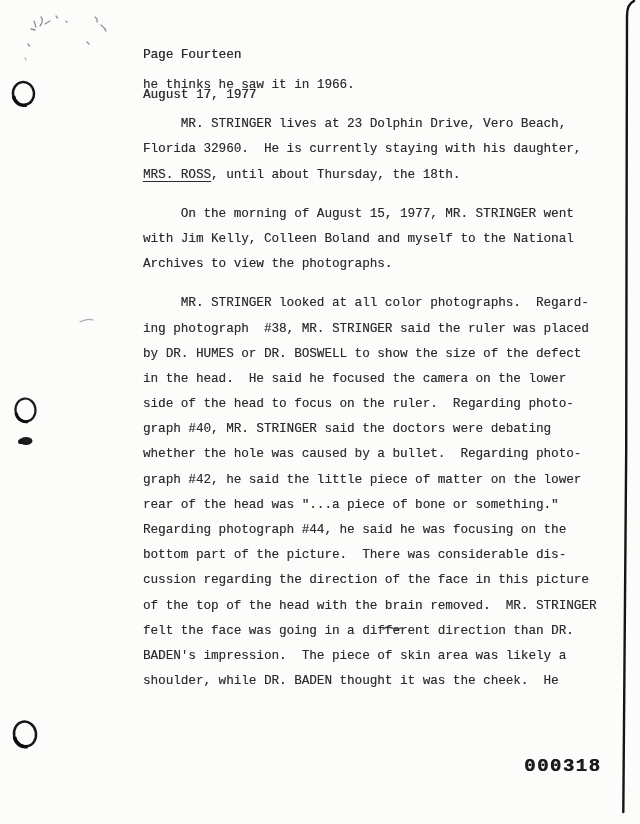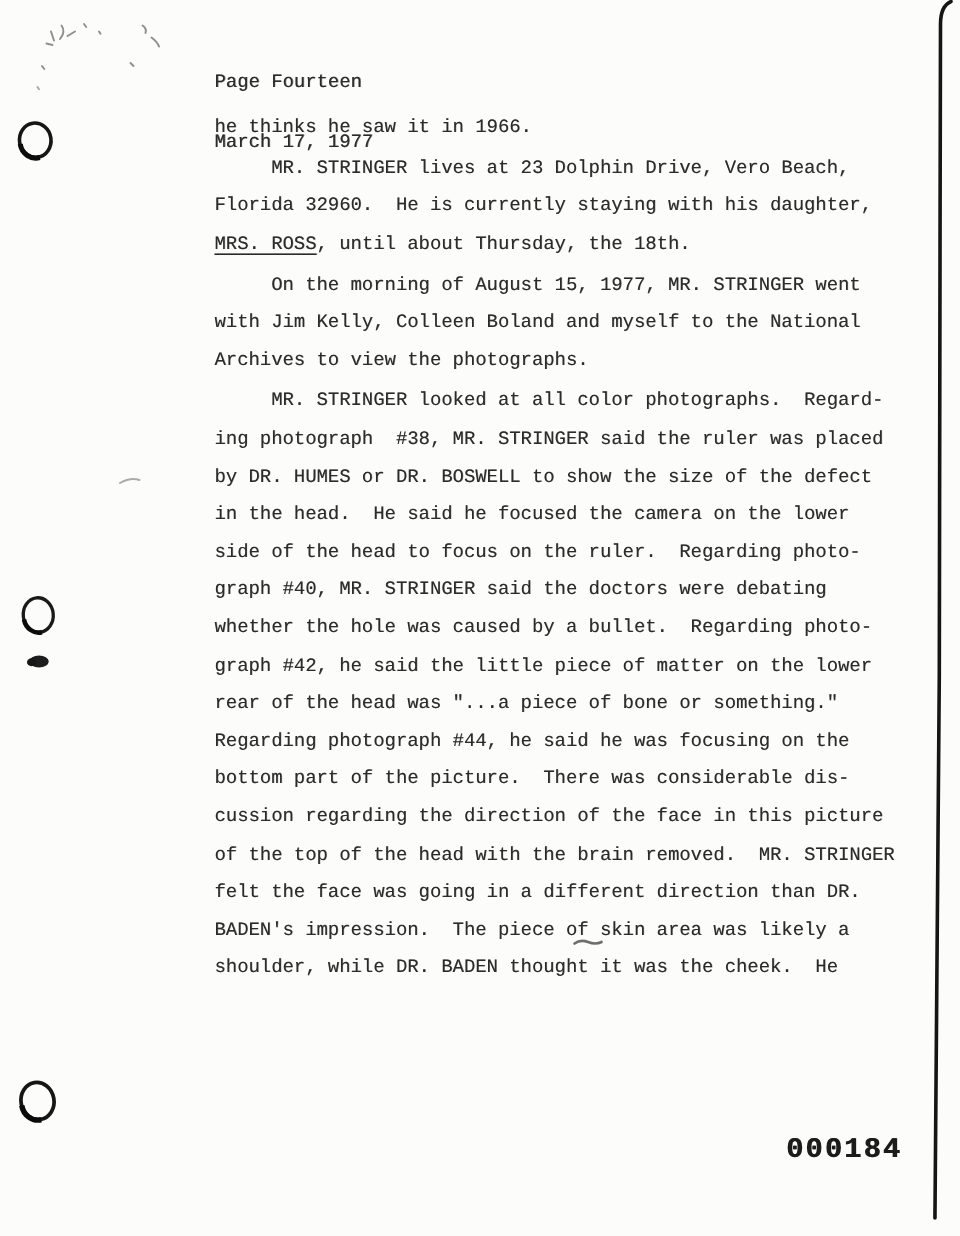--- a/index.html
+++ b/index.html
@@ -14,21 +14,21 @@
   .header{
     position:absolute;left:143px;top:22px;
     font-size:12.6px;line-height:13.4px;white-space:pre;
     text-shadow:0.45px 0 0 rgba(43,43,43,0.6);
   }
   .body-text{
     position:absolute;left:143px;top:73px;
     font-size:12.6px;line-height:25.2px;white-space:pre;
     text-shadow:0.3px 0 0 rgba(43,43,43,0.45);
   }
-  .para + .para{margin-top:2px;}
+  .para + .para{margin-top:14px;}
   .line{height:25.2px;}
   .u{
     text-decoration:underline;
     text-underline-offset:3px;
     text-decoration-thickness:1.2px;
   }
   .docnum{
     position:absolute;left:524px;top:755px;
     font-size:19px;font-weight:bold;letter-spacing:1.5px;
     color:#1c1c1c;text-shadow:0.5px 0 0 currentColor;
@@ -70,20 +70,20 @@
       <path d="M28,44 l1.5,2"></path>
       <path d="M25,58 l1,1.5" stroke="#a8a8a8"></path>
       <path d="M80,322 q7,-4 13,-2" stroke="#ababab"></path>
     </g>
 
     <path d="M383,629 q4,-3 9,-1 t9,0" fill="none" stroke="#6e6e6e" stroke-width="1.8" stroke-linecap="round"></path>
   </svg>
 
   <div class="header">
     <div>Page Fourteen</div>
-    <div>March 17, 1977</div>
+    <div>August 17, 1977</div>
   </div>
 
   <div class="body-text" id="doc-body"><div class="para"><div class="line"><span>he thinks he saw it in 1966.</span></div></div><div class="para"><div class="line"><span>     MR. STRINGER lives at 23 Dolphin Drive, Vero Beach,</span></div><div class="line"><span>Florida 32960.  He is currently staying with his daughter,</span></div><div class="line"><span class="u">MRS. ROSS</span><span>, until about Thursday, the 18th.</span></div></div><div class="para"><div class="line"><span>     On the morning of August 15, 1977, MR. STRINGER went</span></div><div class="line"><span>with Jim Kelly, Colleen Boland and myself to the National</span></div><div class="line"><span>Archives to view the photographs.</span></div></div><div class="para"><div class="line"><span>     MR. STRINGER looked at all color photographs.  Regard-</span></div><div class="line"><span>ing photograph  #38, MR. STRINGER said the ruler was placed</span></div><div class="line"><span>by DR. HUMES or DR. BOSWELL to show the size of the defect</span></div><div class="line"><span>in the head.  He said he focused the camera on the lower</span></div><div class="line"><span>side of the head to focus on the ruler.  Regarding photo-</span></div><div class="line"><span>graph #40, MR. STRINGER said the doctors were debating</span></div><div class="line"><span>whether the hole was caused by a bullet.  Regarding photo-</span></div><div class="line"><span>graph #42, he said the little piece of matter on the lower</span></div><div class="line"><span>rear of the head was "...a piece of bone or something."</span></div><div class="line"><span>Regarding photograph #44, he said he was focusing on the</span></div><div class="line"><span>bottom part of the picture.  There was considerable dis-</span></div><div class="line"><span>cussion regarding the direction of the face in this picture</span></div><div class="line"><span>of the top of the head with the brain removed.  MR. STRINGER</span></div><div class="line"><span>felt the face was going in a different direction than DR.</span></div><div class="line"><span>BADEN's impression.  The piece of skin area was likely a</span></div><div class="line"><span>shoulder, while DR. BADEN thought it was the cheek.  He</span></div></div></div>
 
-  <div class="docnum">000184</div>
+  <div class="docnum">000318</div>
 
 </div>
 
 </body></html>

